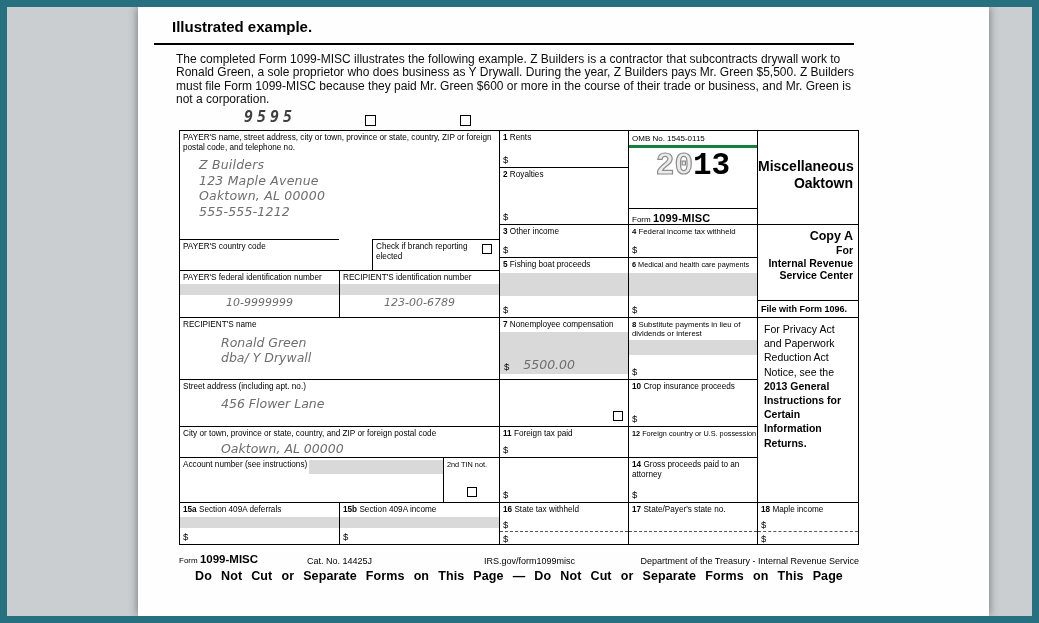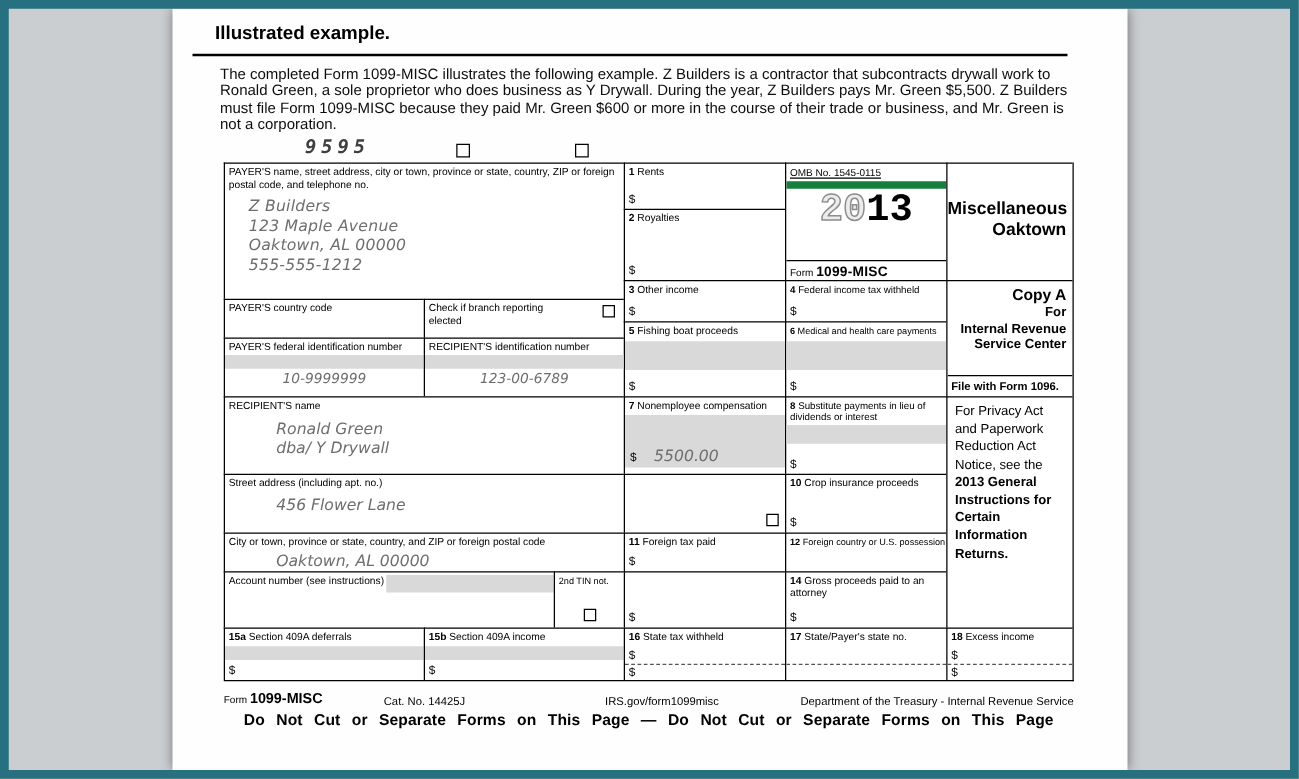--- a/index.html
+++ b/index.html
@@ -1,20 +1,20 @@
 <!DOCTYPE html>
 <html><head>
 <meta charset="utf-8">
 <style>
   * { margin:0; padding:0; box-sizing:border-box; }
   html,body { width:1039px; height:623px; }
   body { font-family:"Liberation Sans", sans-serif; background:#9aa0a0; }
 
   .screen { position:relative; width:1039px; height:623px; border:7px solid #26707f; background:#caced0; overflow:hidden; }
-  .page { position:absolute; left:131px; top:0; width:764px; height:609px; background:#fefefe; box-shadow:0 0 9px rgba(0,0,0,.45); }
+  .page { position:absolute; left:131px; top:0; width:851px; height:609px; background:#fefefe; box-shadow:0 0 9px rgba(0,0,0,.45); }
 
   .h-title { position:absolute; left:34px; top:11px; font-size:15px; font-weight:bold; color:#000; }
   .h-rule { position:absolute; left:16px; top:36px; width:700px; height:2px; background:#000; }
   .h-intro { position:absolute; left:38px; top:46px; width:688px; font-size:12px; line-height:13.4px; color:#0d0d0d; }
 
   .ocr { position:absolute; left:106px; top:101px; font-family:"DejaVu Sans Mono", monospace; font-style:italic; font-weight:bold; font-size:15px; letter-spacing:4px; color:#3f3f3f; }
   .chk { position:absolute; top:108px; display:flex; align-items:center; gap:5px; font-size:11.5px; color:#000;flex-direction:column; }
   .chk-void { left:218px; }
   .chk-corr { left:291px; }
   .cbx { display:inline-block; width:11px; height:11px; border:1.5px solid #000; background:#fff; flex:none; }
@@ -27,21 +27,21 @@
 
   .c-payer { grid-column:1/4; grid-row:1/4; }
   .c-b1 { grid-column:4/5; grid-row:1/2; }
   .c-omb { grid-column:5/6; grid-row:1/3; }
   .c-title { grid-column:6/7; grid-row:1/3; }
   .c-b2 { grid-column:4/5; grid-row:2/3; }
   .c-b3 { grid-column:4/5; grid-row:3/5; }
   .c-b4 { grid-column:5/6; grid-row:3/5; }
   .c-copya { grid-column:6/7; grid-row:3/7; }
   .c-country { grid-column:1/2; grid-row:4/6; }
-  .c-branch { grid-column:2/4; grid-row:4/6; }
+  .c-branch { grid-column:2/4; grid-row:4/6;margin-left:33px; }
   .c-b5 { grid-column:4/5; grid-row:5/7; }
   .c-b6 { grid-column:5/6; grid-row:5/7; }
   .c-ptin { grid-column:1/2; grid-row:6/7; }
   .c-rtin { grid-column:2/4; grid-row:6/7; }
   .c-rname { grid-column:1/4; grid-row:7/8; }
   .c-b7 { grid-column:4/5; grid-row:7/8; }
   .c-b8 { grid-column:5/6; grid-row:7/8; }
   .c-privacy { grid-column:6/7; grid-row:7/11; }
   .c-street { grid-column:1/4; grid-row:8/9; }
   .c-b9 { grid-column:4/5; grid-row:8/9; }
@@ -82,21 +82,21 @@
   .acctrow { display:flex; align-items:flex-start; }
   .acctrow .lbl { flex:none; }
   .smallbox { width:10px; height:10px; border:1.4px solid #000; background:#fff; display:inline-block; }
   .cbx2 { position:absolute; left:50%; transform:translateX(-50%); bottom:5px; }
   .b9chk { position:absolute; right:5px; bottom:5px; }
   .c-branch { display:flex; align-items:flex-start; justify-content:space-between; padding-right:7px; }
   .c-branch .lbl { width:104px; }
   .c-branch .smallbox { margin-top:4px; flex:none; }
 
   .c-omb { display:flex; flex-direction:column; }
-  .omb-no { font-size:8px; padding:3px 2px 2px 3px; border-bottom:6px solid #15803d;text-decoration:underline; }
+  .omb-no { font-size:8px; padding:3px 2px 2px 3px; border-bottom:3px solid #15803d; }
   .year { flex:1; display:flex; justify-content:center; font-weight:bold; font-size:31px;font-family:Liberation Mono, monospace; }
   .y20 { color:#ececec; -webkit-text-stroke:1.2px #8d8d8d; }
   .y13 { color:#000; }
   .formno { border-top:1px solid #000; padding:3px 2px 0 3px; font-size:8px; }
   .formno b { font-size:11px; letter-spacing:.2px; }
 
   .c-title { text-align:right; padding:27px 5px 0 0; font-weight:bold; font-size:14px; line-height:17px; }
 
   .c-copya { display:flex; flex-direction:column; }
   .ca-top { text-align:right; padding:4px 5px 0 0; font-weight:bold; }
@@ -326,21 +326,21 @@
         <div class="stline dash">$</div>
       </div>
 
       <div class="cell c-b17 box">
         <div class="lbl"><b>17</b> <span>State/Payer's state no.</span></div>
         <div class="stline st-spacer"></div>
         <div class="stline dash"></div>
       </div>
 
       <div class="cell c-b18 box">
-        <div class="lbl"><b>18</b> <span>Excess income</span></div>
+        <div class="lbl"><b>18</b> <span>Maple income</span></div>
         <div class="stline st-spacer">$</div>
         <div class="stline dash">$</div>
       </div>
 
     </div>
 
     <div class="f-footer">
       <span class="ff-form">
         <span>Form</span> <b>1099-MISC</b>
       </span>

